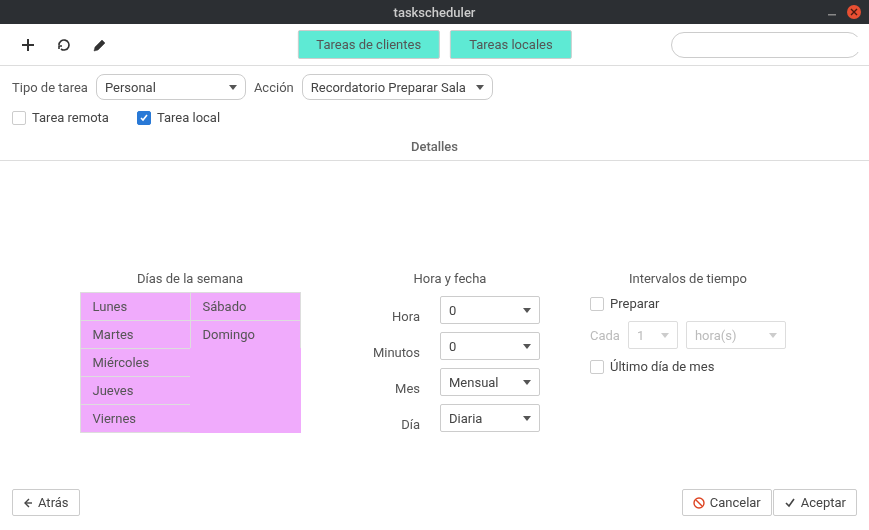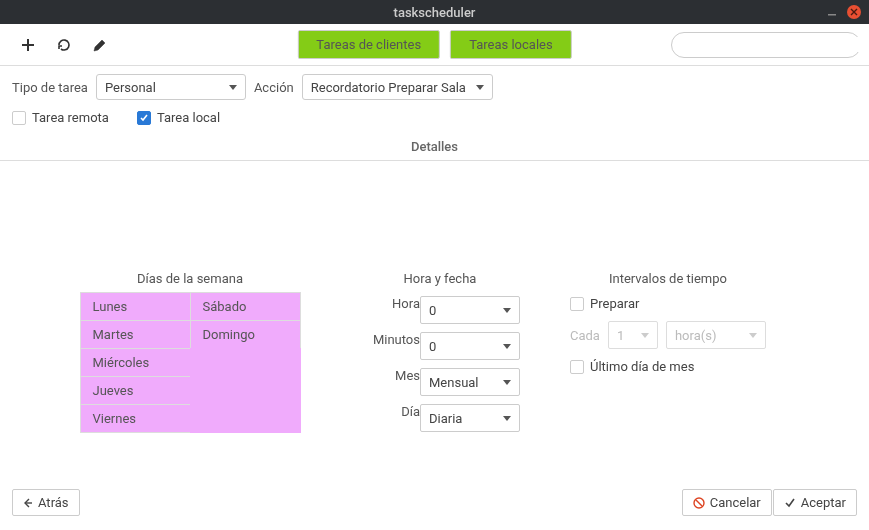--- a/index.html
+++ b/index.html
@@ -79,21 +79,21 @@
     }
     .toolbar-center {
       position: absolute;
       left: 50%;
       transform: translateX(-50%);
       display: flex;
       gap: 10px;
     }
     .toolbar-tab {
       border: 1px solid #ccc;
-      background: #84cc16;
+      background: #5eead4;
       padding: 6px 18px;
       border-radius: 2px;
       color: #555;
       font-size: 13px;
       cursor: pointer;
     }
     .toolbar-right {
       margin-left: auto;
     }
     .search-wrap {
@@ -116,21 +116,21 @@
     
     .formrow {
       display: flex;
       align-items: center;
       padding: 8px 12px;
       gap: 8px;
     }
     .label { color: #555; font-size: 13px; }
     .dropdown {
       border: 1px solid #ccc;
-      border-radius: 3px;
+      border-radius: 8px;
       padding: 4px 8px;
       display: flex;
       align-items: center;
       gap: 6px;
       cursor: pointer;
       background: #fff;
       min-height: 26px;
     }
     .caret {
       width: 0; height: 0;
@@ -210,21 +210,22 @@
     
     .time-block { margin-left: 20px; }
     .time-header {
       text-align: center;
       font-size: 13px;
       color: #555;
       padding-bottom: 10px;
     }
     .time-row {
       display: flex;
-      align-items: flex-start;
+      align-items: flex-end;
+      gap: 20px;
       margin-bottom: 8px;
     }
     .time-label {
       width: 60px;
       text-align: right;
       font-size: 13px;
       color: #555;
     }
     .time-dd {
       border: 1px solid #ccc;

